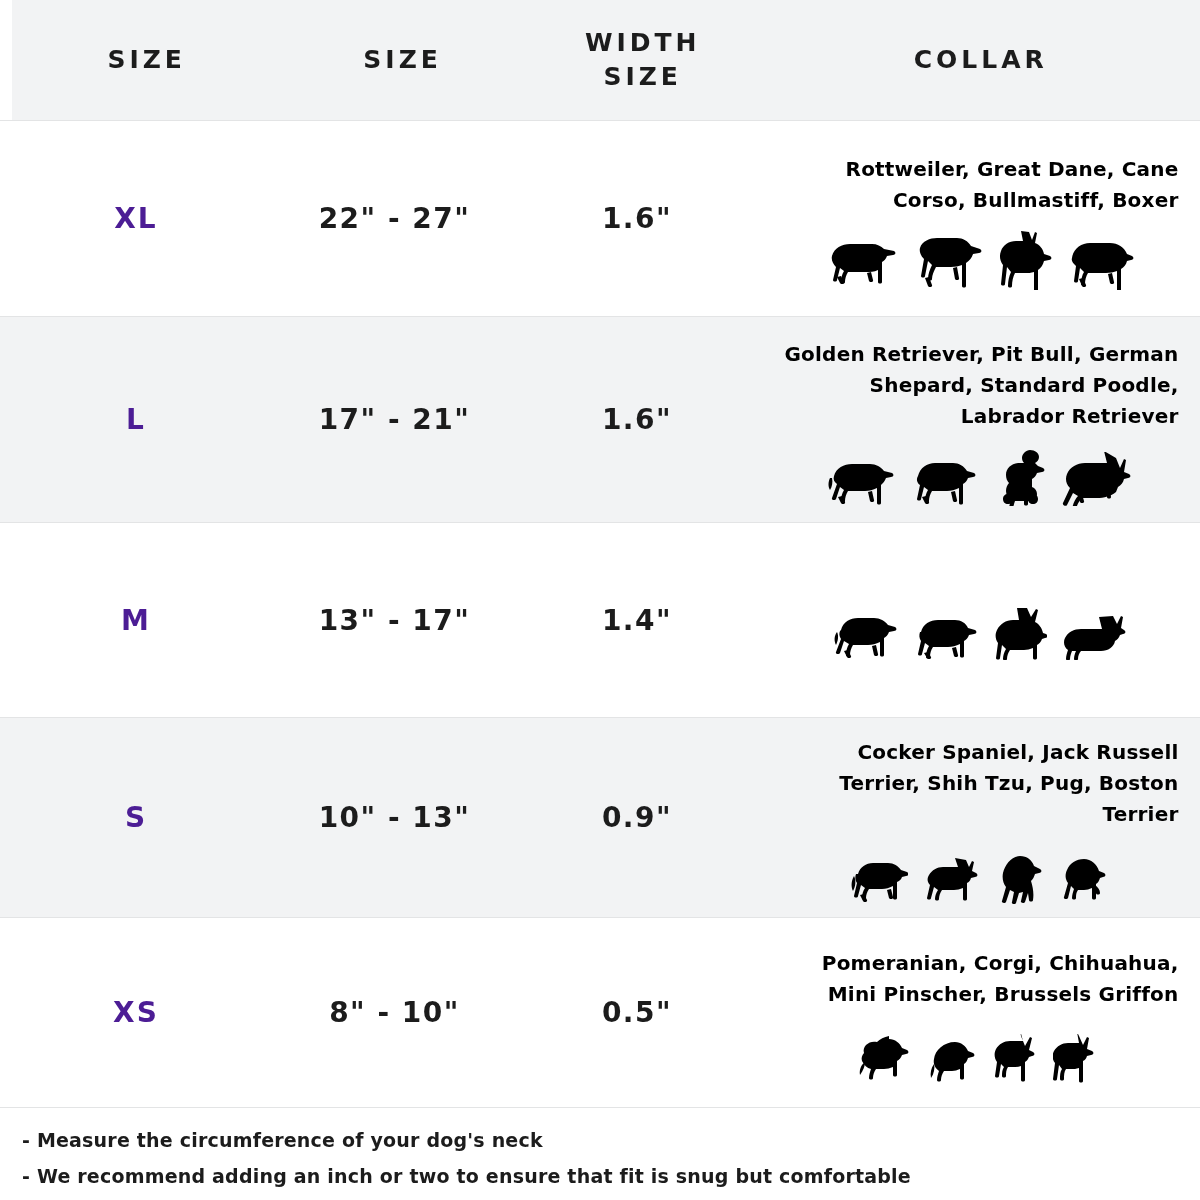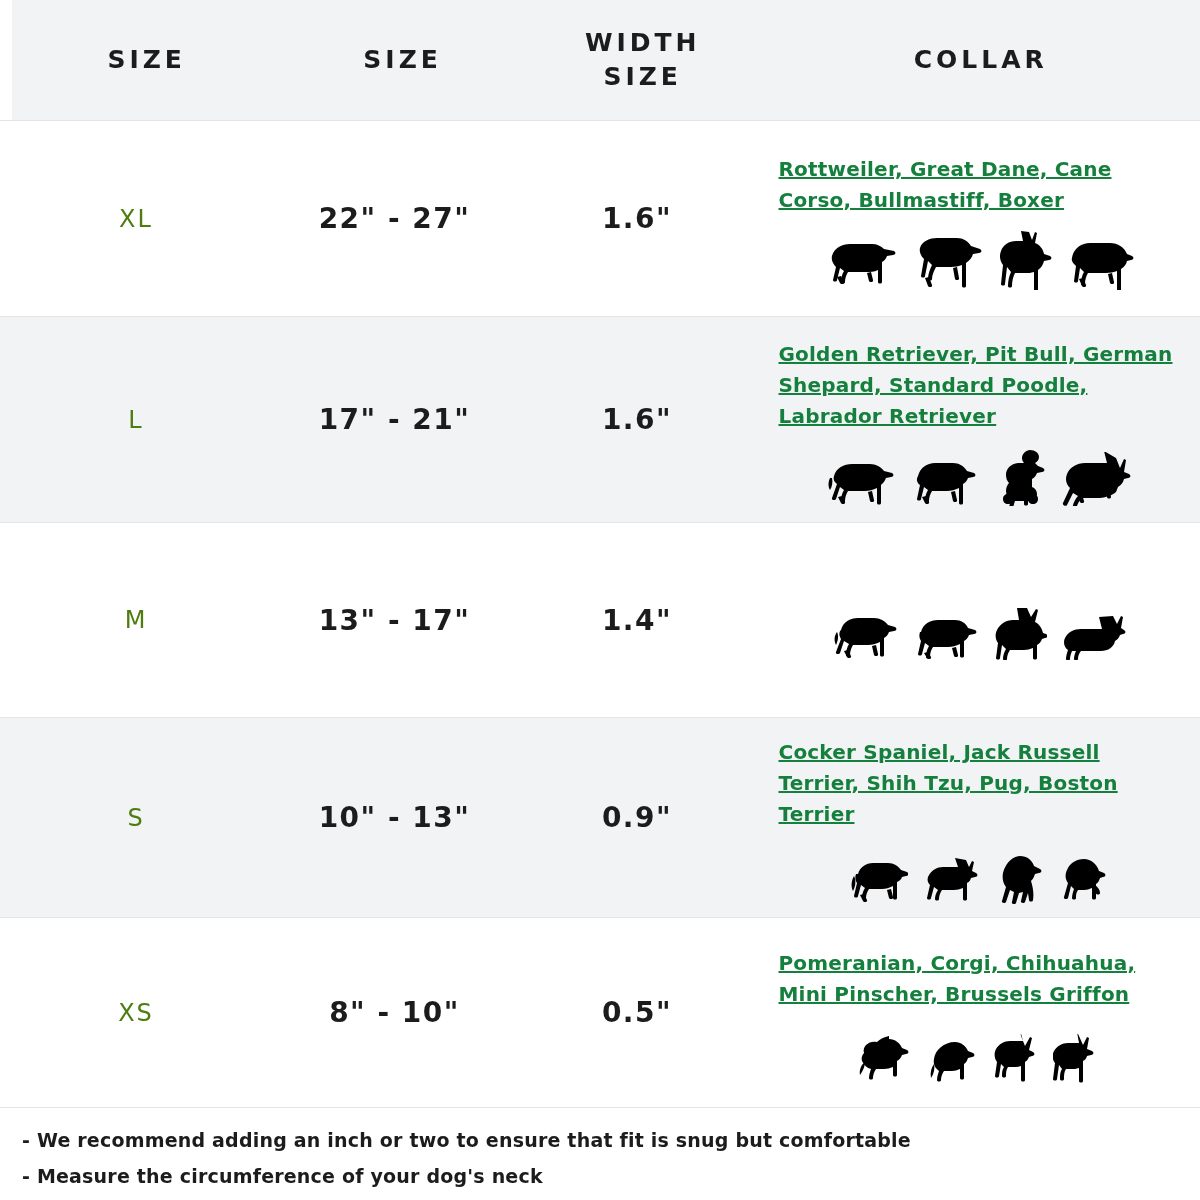--- a/index.html
+++ b/index.html
@@ -45,47 +45,46 @@
     border-top: 1px solid #e3e4e5;
   }
   .row.alt { background: #f2f3f4; }
   .row.white { background: #ffffff; }
 
   .cell {
     text-align: center;
     padding: 0 6px;
   }
   .cell-size {
-    font-weight: 400;
-    font-size: 24px;
+    font-weight: 700;
+    font-size: 28px;
     letter-spacing: 2px;
-    color: #4d7c0f;
+    color: #4c1d95;
   }
   .cell-neck, .cell-width {
     font-weight: 800;
     font-size: 28px;
     letter-spacing: 1.5px;
     color: #1c1c1c;
   }
   .cell-breeds {
     display: flex;
     flex-direction: column;
     align-items: center;
     justify-content: center;
     padding-top: 6px;
   }
   .breed-text {
     font-weight: 700;
     font-size: 20px;
     line-height: 1.55;
-    color: #15803d;
-    text-align: left;
+    color: #000000;
+    text-align: right;
     letter-spacing: 0.2px;
     max-width: 400px;
-    text-decoration: underline;
   }
   .silhouettes {
     display: flex;
     align-items: flex-end;
     justify-content: center;
     gap: 14px;
     margin-top: 8px;
     height: 66px;
   }
   .silhouettes svg { display: block; }
@@ -280,18 +279,18 @@
         <span>
           <svg width="46" height="50" viewBox="0 0 46 50">
               <path fill="#000" d="M26 2l4 9 4-8 2 1-2 11 5 2c2 1 2 4-1 4l-4 1c-1 3-2 4-4 5v20c0 2-4 2-4 0V34c-3 1-5 1-8 1h-5c-2 3-2 6-2 10 0 2-4 2-4 0 0-4 0-7 2-10l-3-4-2 14c0 2-4 2-4 0l2-16c-3-4-3-8-1-12 3-5 8-8 14-8h11l-2-11z"></path>
             </svg>
         </span>
       </div>
     </div>
   </div>
 
   <div class="notes">
+    <div class="note">- Measure the circumference of your dog's neck</div>
     <div class="note">- We recommend adding an inch or two to ensure that fit is snug but comfortable</div>
-    <div class="note">- Measure the circumference of your dog's neck</div>
     <div class="note">- Dog breeds are just for reference and may or may not coincide with the correct size</div>
   </div>
 
 </div>
 
 </body></html>

